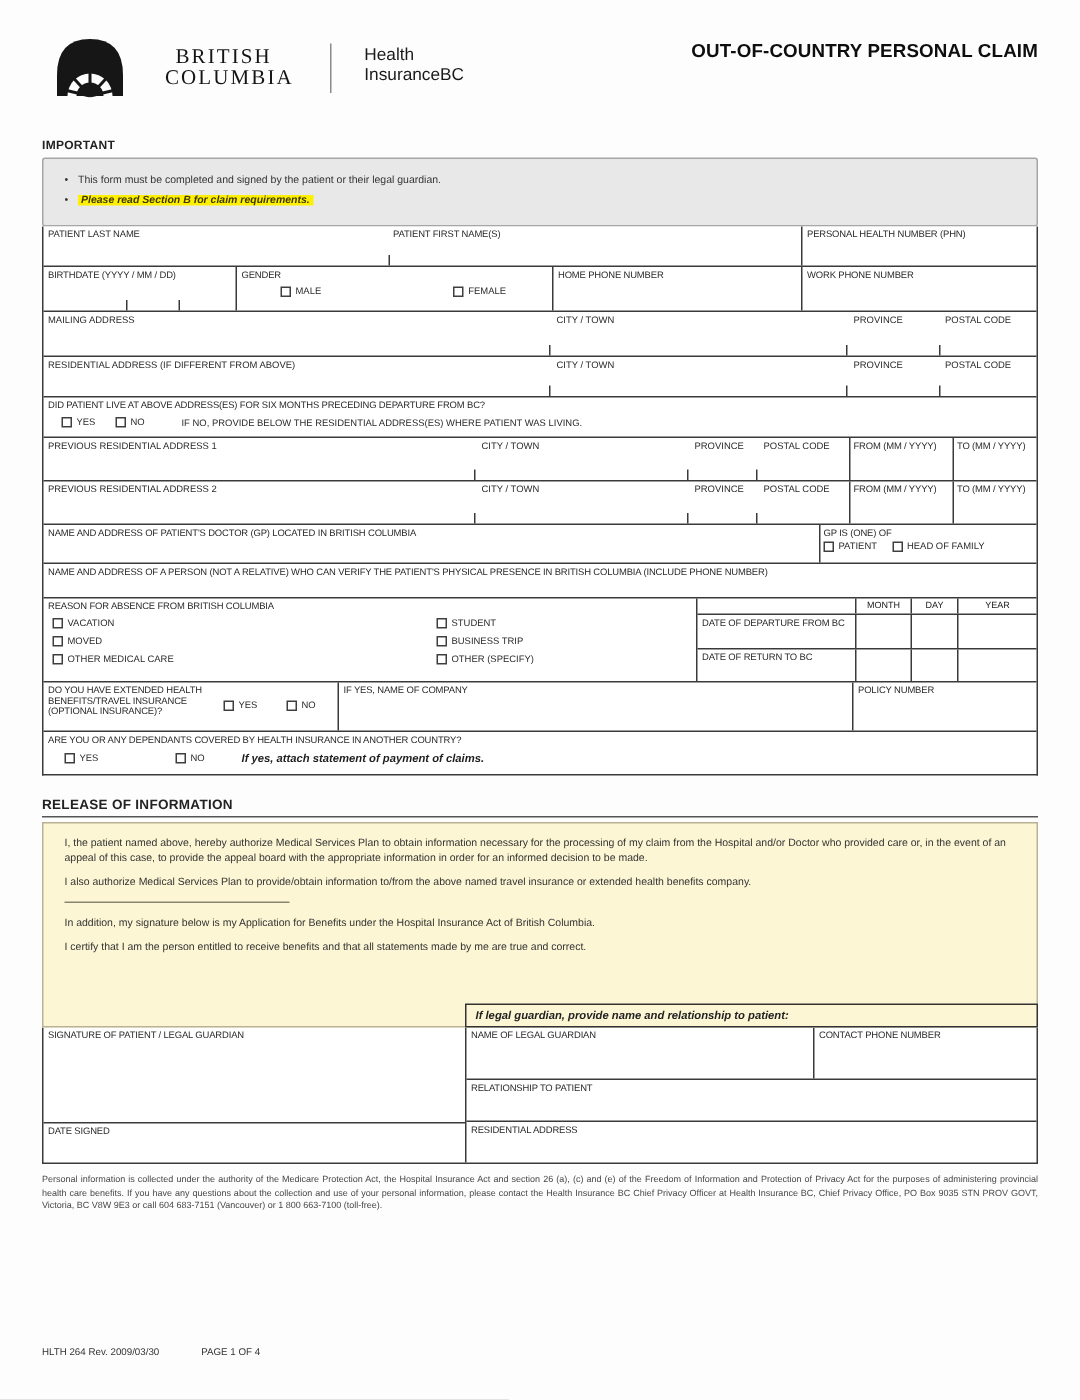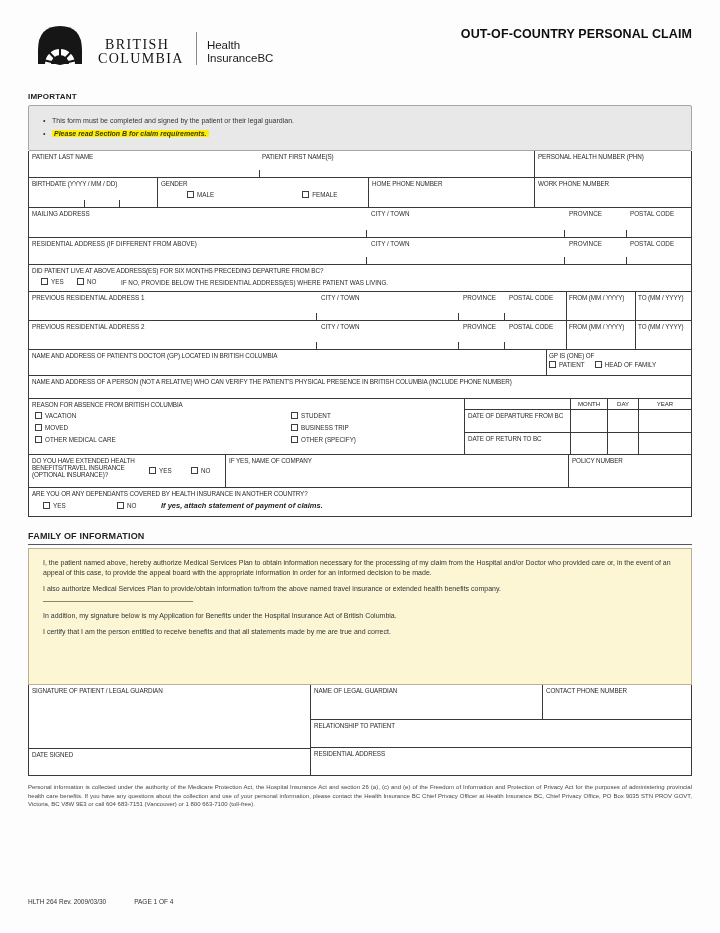--- a/index.html
+++ b/index.html
@@ -6,21 +6,21 @@
   html,body { background:#cfcfcf; }
   .page {
     position: relative; width: 720px; height: 933px; background: #fdfdfd;
     overflow: hidden; margin: 0 auto;
     font-family: "Liberation Sans", "DejaVu Sans", sans-serif; color: #222;
   }
   .content { position: absolute; left: 28px; top: 0; width: 664px; }
 
   
   .hdr { margin-top: 24px; display: flex; justify-content: space-between; align-items: flex-start; }
-  .brand { display: flex; align-items: flex-end; }
+  .brand { display: flex; align-items: flex-start; gap: 12px; }
   .crest { width: 48px; height: 41px; margin-left: 8px; flex: none; }
   .wordmark { font-family: "Liberation Serif", "DejaVu Serif", serif; font-size: 14px;
     letter-spacing: 1.4px; line-height: 13.5px; margin: 8px 0 0 14px; color: #141414; }
   .wordmark .l1 { display:block; padding-left: 7px; }
   .wordmark .l2 { display:block;font-family:Liberation Serif, serif; }
   .vdiv { width: 1px; height: 33px; background: #8a8a8a; margin: 5px 0 0 12px; }
   .dept { font-size: 11.5px; line-height: 13px; margin: 7px 0 0 10px; color: #1a1a1a; }
   .title { font-size: 12.5px; font-weight: bold; letter-spacing: 0.1px; margin-top: 3px; color: #0e0e0e; }
 
   
@@ -356,27 +356,28 @@
         </span>
         <span class="cbrow abs" style="left:88px; top:14px">
           <span class="cb"></span>
           <span>NO</span>
         </span>
         <span class="note-bi abs" style="left:132px; top:13px">If yes, attach statement of payment of claims.</span>
       </div>
 
     </div>
 
-    <div class="rel-head">FAMILY OF INFORMATION</div>
+    <div class="rel-head">RELEASE OF INFORMATION</div>
     <div class="rel-box">
       <p>I, the patient named above, hereby authorize Medical Services Plan to obtain information necessary for the processing of my claim from the Hospital and/or Doctor who provided care or, in the event of an appeal of this case, to provide the appeal board with the appropriate information in order for an informed decision to be made.</p>
       <p>I also authorize Medical Services Plan to provide/obtain information to/from the above named travel insurance or extended health benefits company.</p>
       <div class="sig-line"></div>
       <p>In addition, my signature below is my Application for Benefits under the Hospital Insurance Act of British Columbia.</p>
       <p>I certify that I am the person entitled to receive benefits and that all statements made by me are true and correct.</p>
+      <div class="guardian-hdr">If legal guardian, provide name and relationship to patient:</div>
     </div>
 
     <div class="sig">
       <div class="sig-left">
         <div class="sig-cell">
           <span class="lbl">SIGNATURE OF PATIENT / LEGAL GUARDIAN</span>
         </div>
         <div class="date-cell">
           <span class="lbl">DATE SIGNED</span>
         </div>

